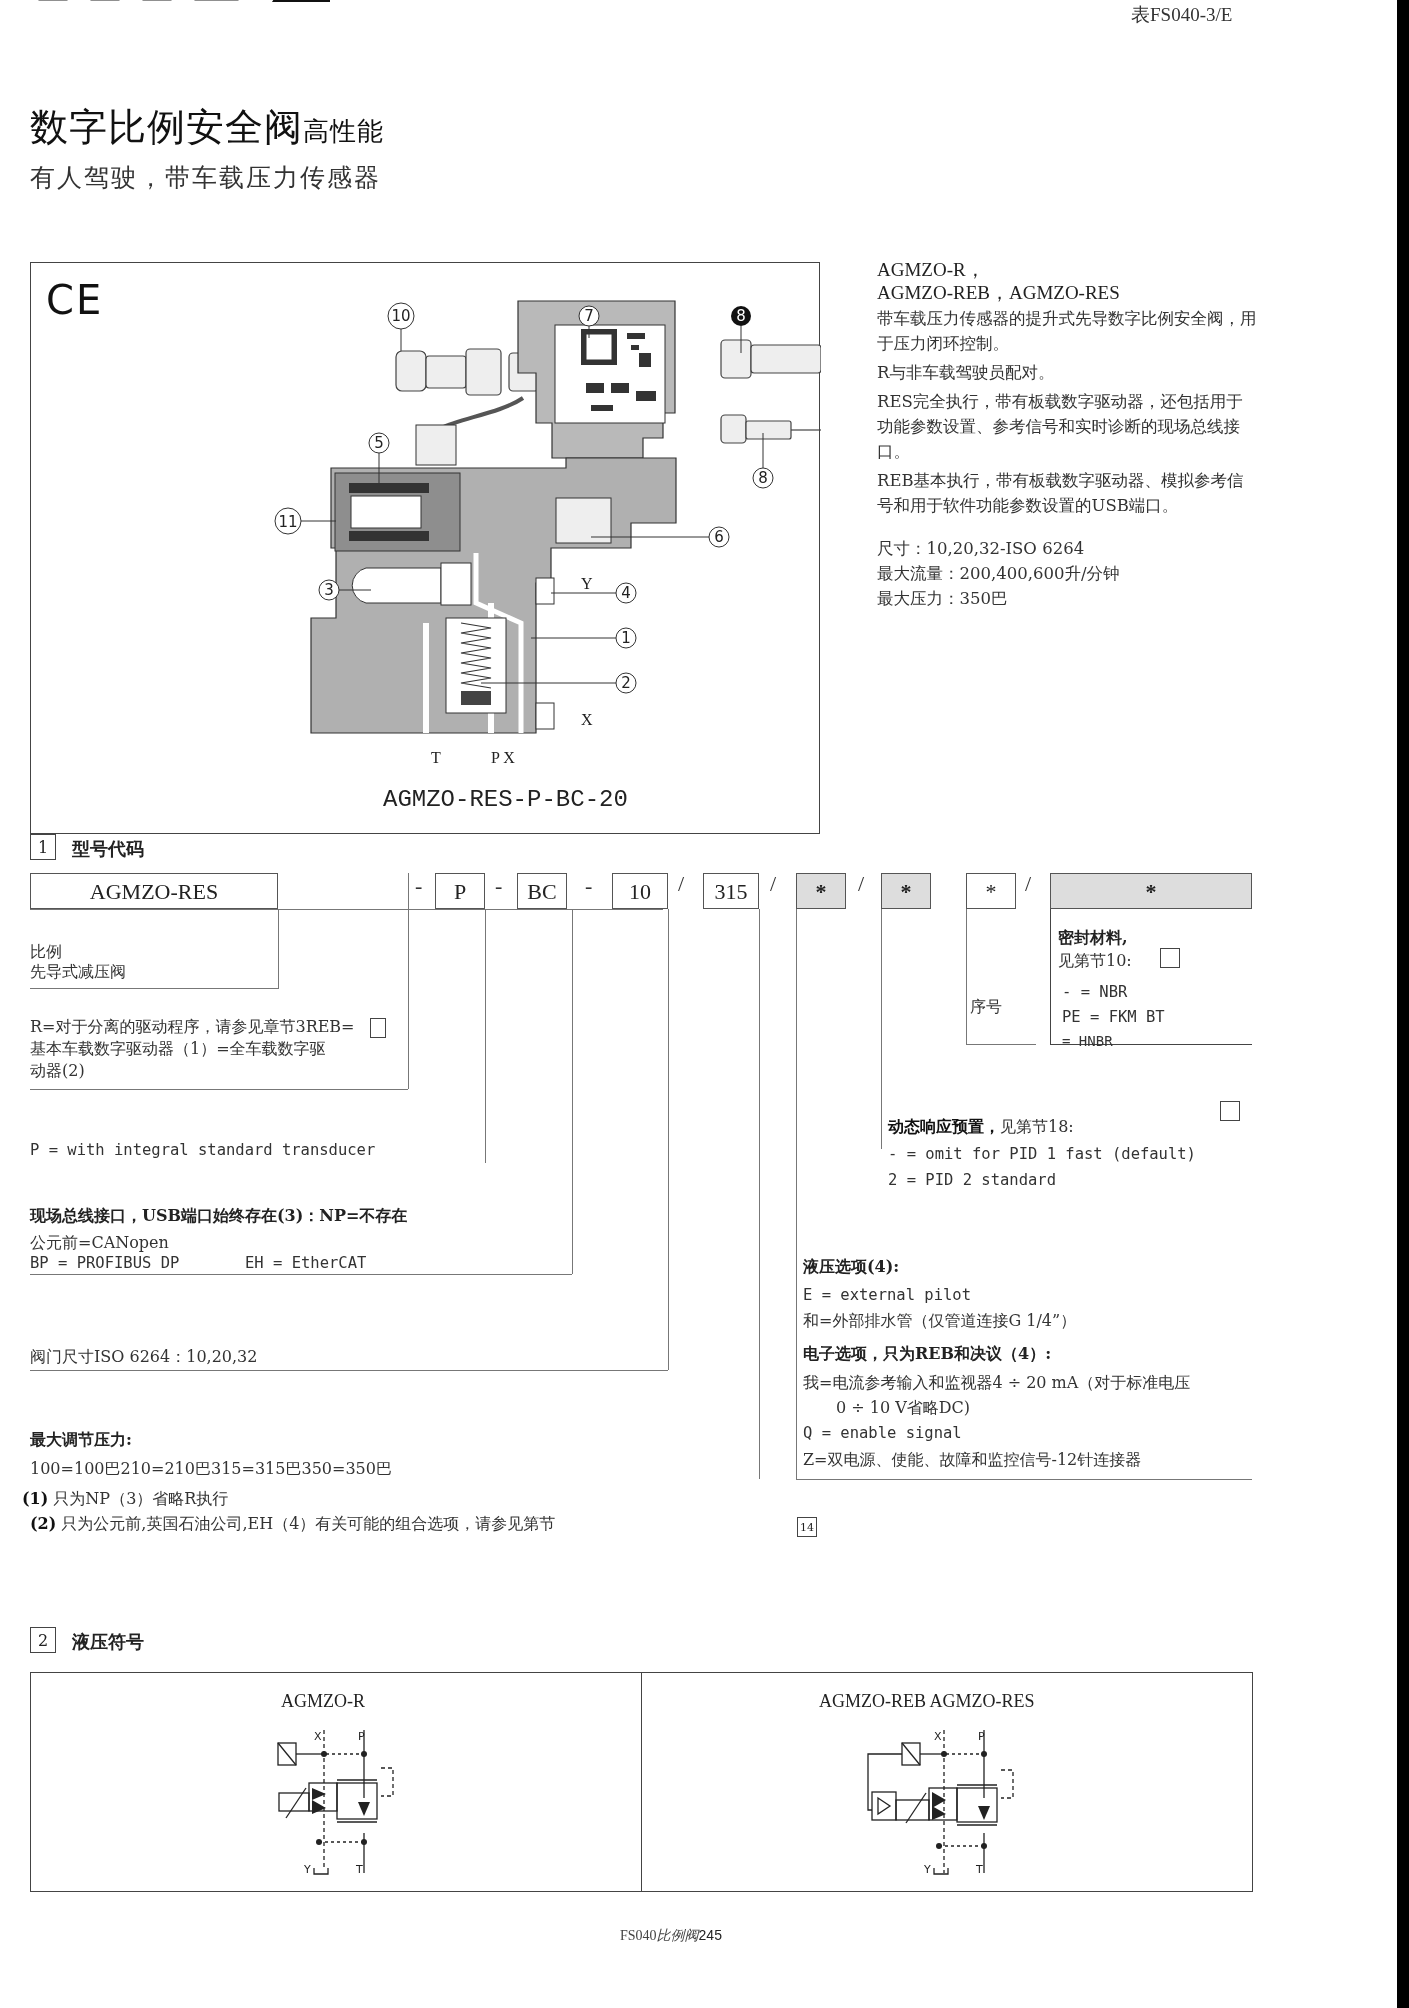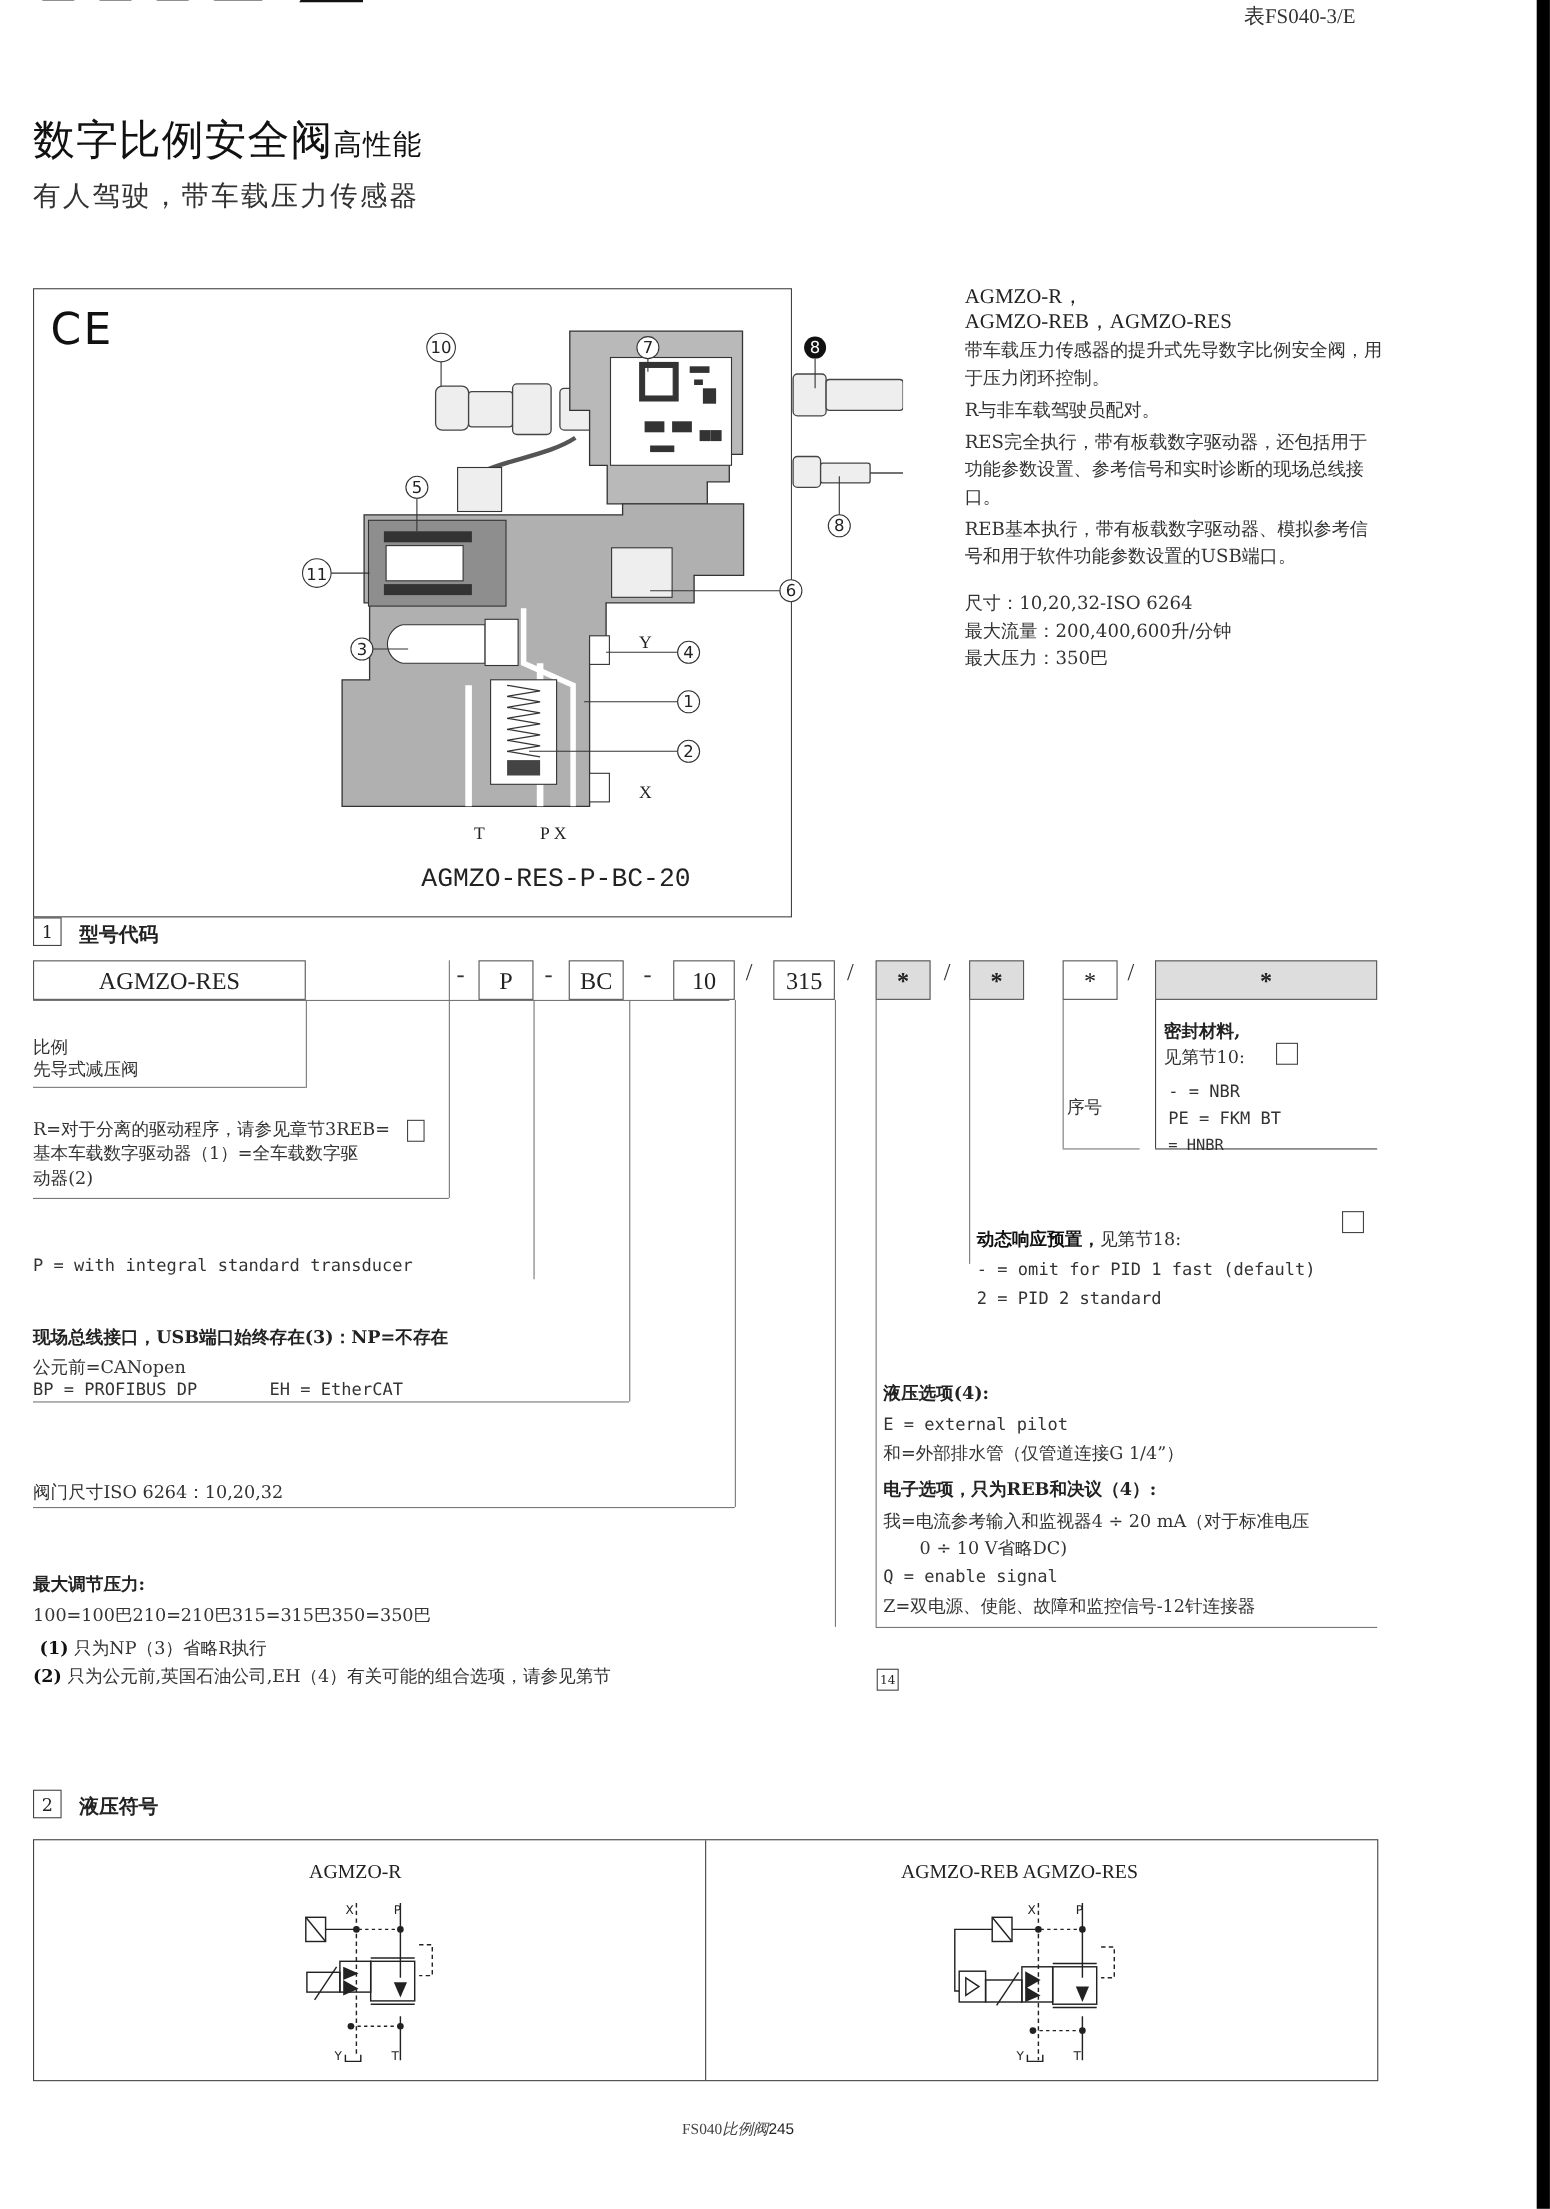--- a/index.html
+++ b/index.html
@@ -9,21 +9,21 @@
       font-family: "DejaVu Serif", "Liberation Serif", serif;
     }
     .abs { position: absolute; }
     .rightbar { position: absolute; left: 1397px; top: 0; width: 12px; height: 2008px; background: #000; }
     .logo { position: absolute; left: 30px; top: -14px; height: 30px; }
     .doc-code { position: absolute; left: 1131px; top: 2px; font-size: 19px; font-family: "Liberation Serif", serif; color: #333; }
     .title { position: absolute; left: 30px; top: 102px; font-size: 38px; color: #111; font-family: "DejaVu Sans", sans-serif; letter-spacing: 1px; }
     .title small { font-size: 26px; }
     .subtitle { position: absolute; left: 30px; top: 161px; font-size: 25px; color: #333; font-family: "DejaVu Sans", sans-serif; letter-spacing: 2px; text-align: right; }
 
-    .figbox { position: absolute; left: 30px; top: 262px; width: 690px; height: 572px; border: 1.5px solid #444; box-sizing: border-box; }
+    .figbox { position: absolute; left: 30px; top: 262px; width: 790px; height: 572px; border: 1.5px solid #444; box-sizing: border-box; }
     .ce { position: absolute; left: 15px; top: 14px; font-size: 40px; font-family: "DejaVu Sans", sans-serif; letter-spacing: 2px; color: #111; }
     .legend { position: absolute; left: 6px; top: 290px; font-size: 15px; line-height: 27.5px; color: #222; }
     .legend .indent { padding-left: 14px; }
     .fig-caption { position: absolute; left: 352px; top: 523px; font-size: 24px; font-family: Liberation Mono, monospace; }
 
     .desc { position: absolute; left: 877px; top: 258px; width: 380px; font-size: 16.5px; line-height: 25px; color: #333; }
     .desc p { margin: 0 0 4px 0; }
     .desc .models { font-family: "Liberation Serif", serif; font-size: 19px; color: #222; line-height: 23px; margin-bottom: 2px; }
     .desc .specs { margin-top: 18px; }
 
@@ -243,21 +243,21 @@
 
 <div class="t" style="left:30px;top:1206px;font-weight:bold;color:#222">现场总线接口，USB端口始终存在(3)：NP=不存在</div>
 <div class="t" style="left:30px;top:1233px">公元前=CANopen</div>
 <div class="t mono" style="left:30px;top:1254px">BP = PROFIBUS DP</div>
 <div class="t mono" style="left:245px;top:1254px">EH = EtherCAT</div>
 
 <div class="t" style="left:30px;top:1347px">阀门尺寸ISO 6264：10,20,32</div>
 
 <div class="t" style="left:30px;top:1430px;font-weight:bold;color:#222">最大调节压力:</div>
 <div class="t" style="left:30px;top:1459px">100=100巴210=210巴315=315巴350=350巴</div>
-<div class="t" style="left:36px;top:1489px"><b>(1)</b><span> 只为NP（3）省略R执行</span></div>
+<div class="t" style="left:22px;top:1489px"><b>(1)</b><span> 只为NP（3）省略R执行</span></div>
 <div class="t" style="left:30px;top:1514px"><b>(2)</b><span> 只为公元前,英国石油公司,EH（4）有关可能的组合选项，请参见第节</span></div>
 <div class="abs" style="left:797px;top:1517px;width:20px;height:20px;border:1px solid #444;font-size:11px;text-align:center;line-height:20px;box-sizing:border-box">14</div>
 
 <div class="t" style="left:970px;top:997px">序号</div>
 
 <div class="t" style="left:1058px;top:928px;font-weight:bold;color:#222">密封材料,</div>
 <div class="t" style="left:1058px;top:951px">见第节10:</div>
 <div class="chk" style="left:1160px;top:948px"></div>
 <div class="t mono" style="left:1062px;top:983px">-    = NBR</div>
 <div class="t mono" style="left:1062px;top:1008px">PE = FKM BT</div>

